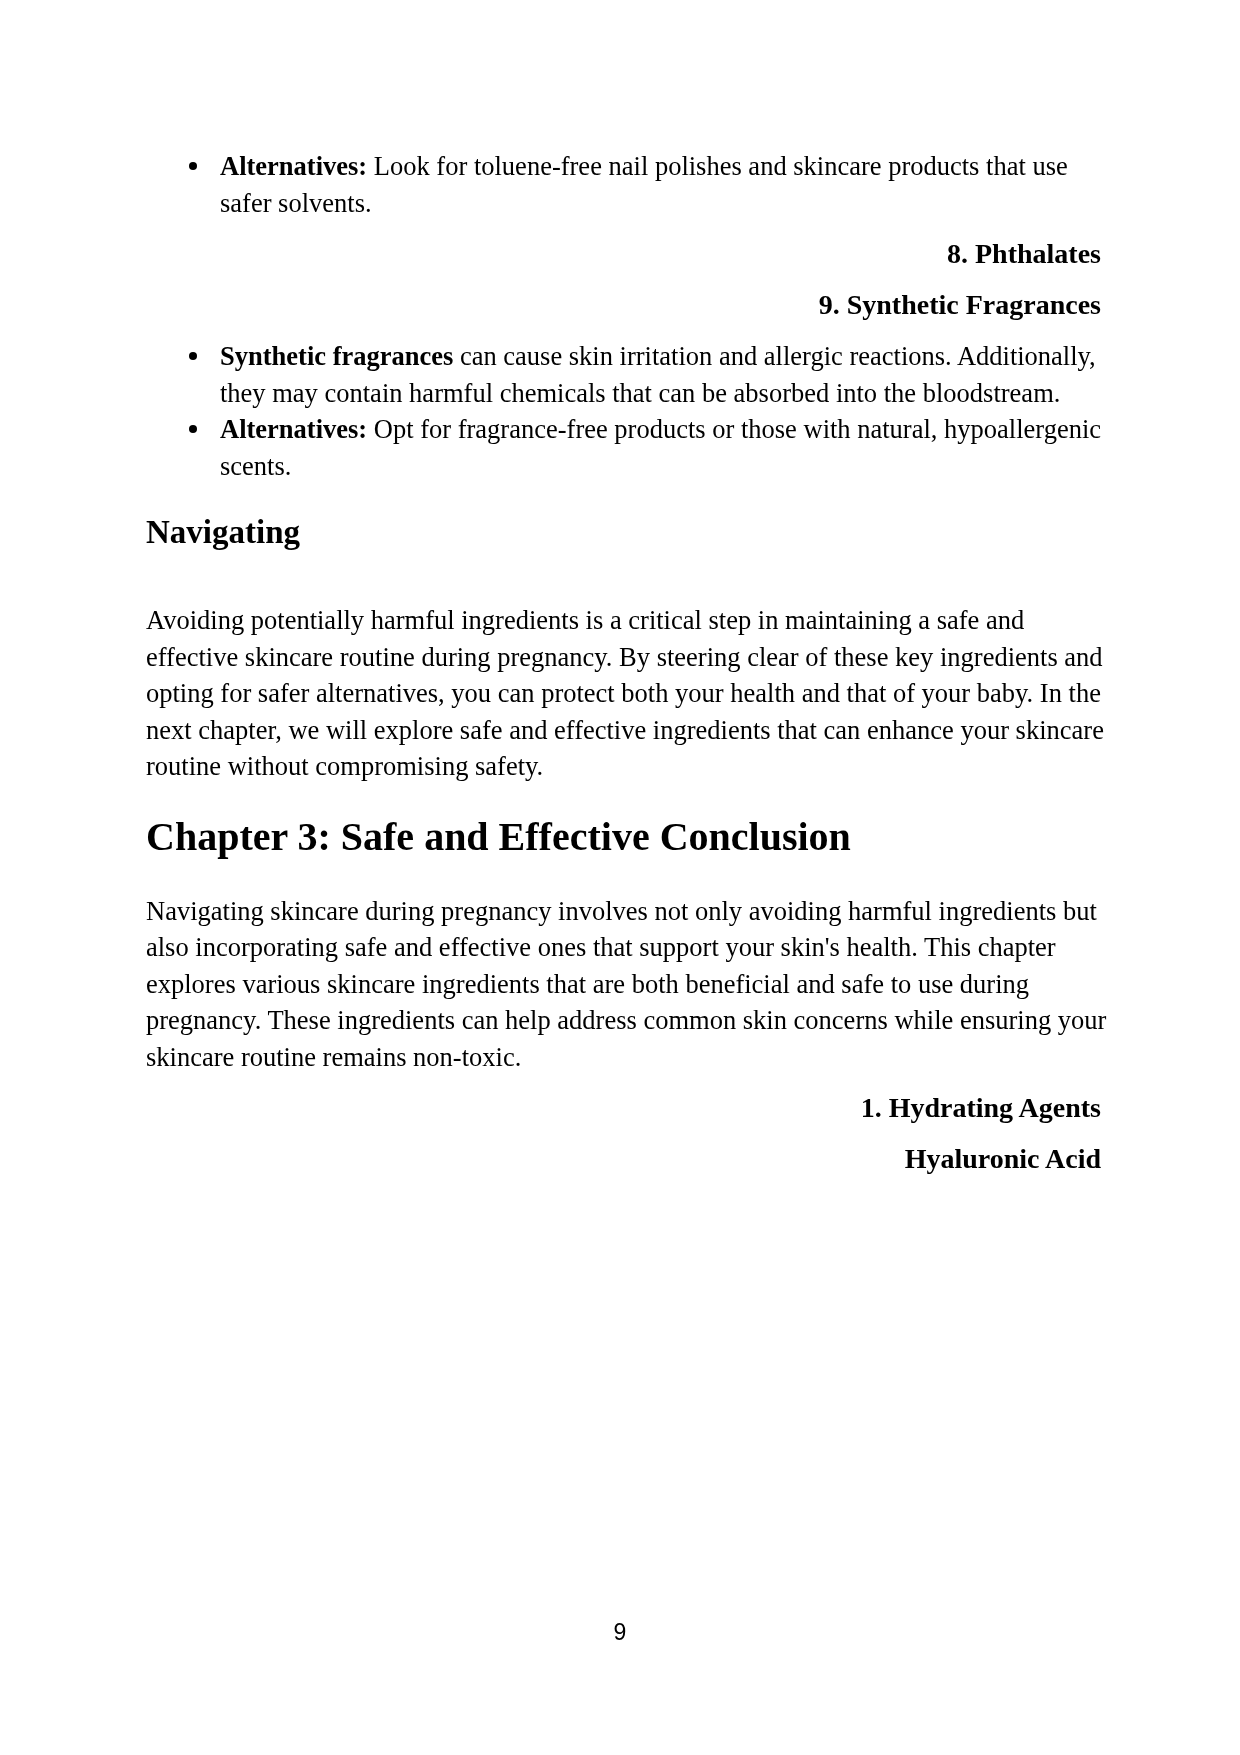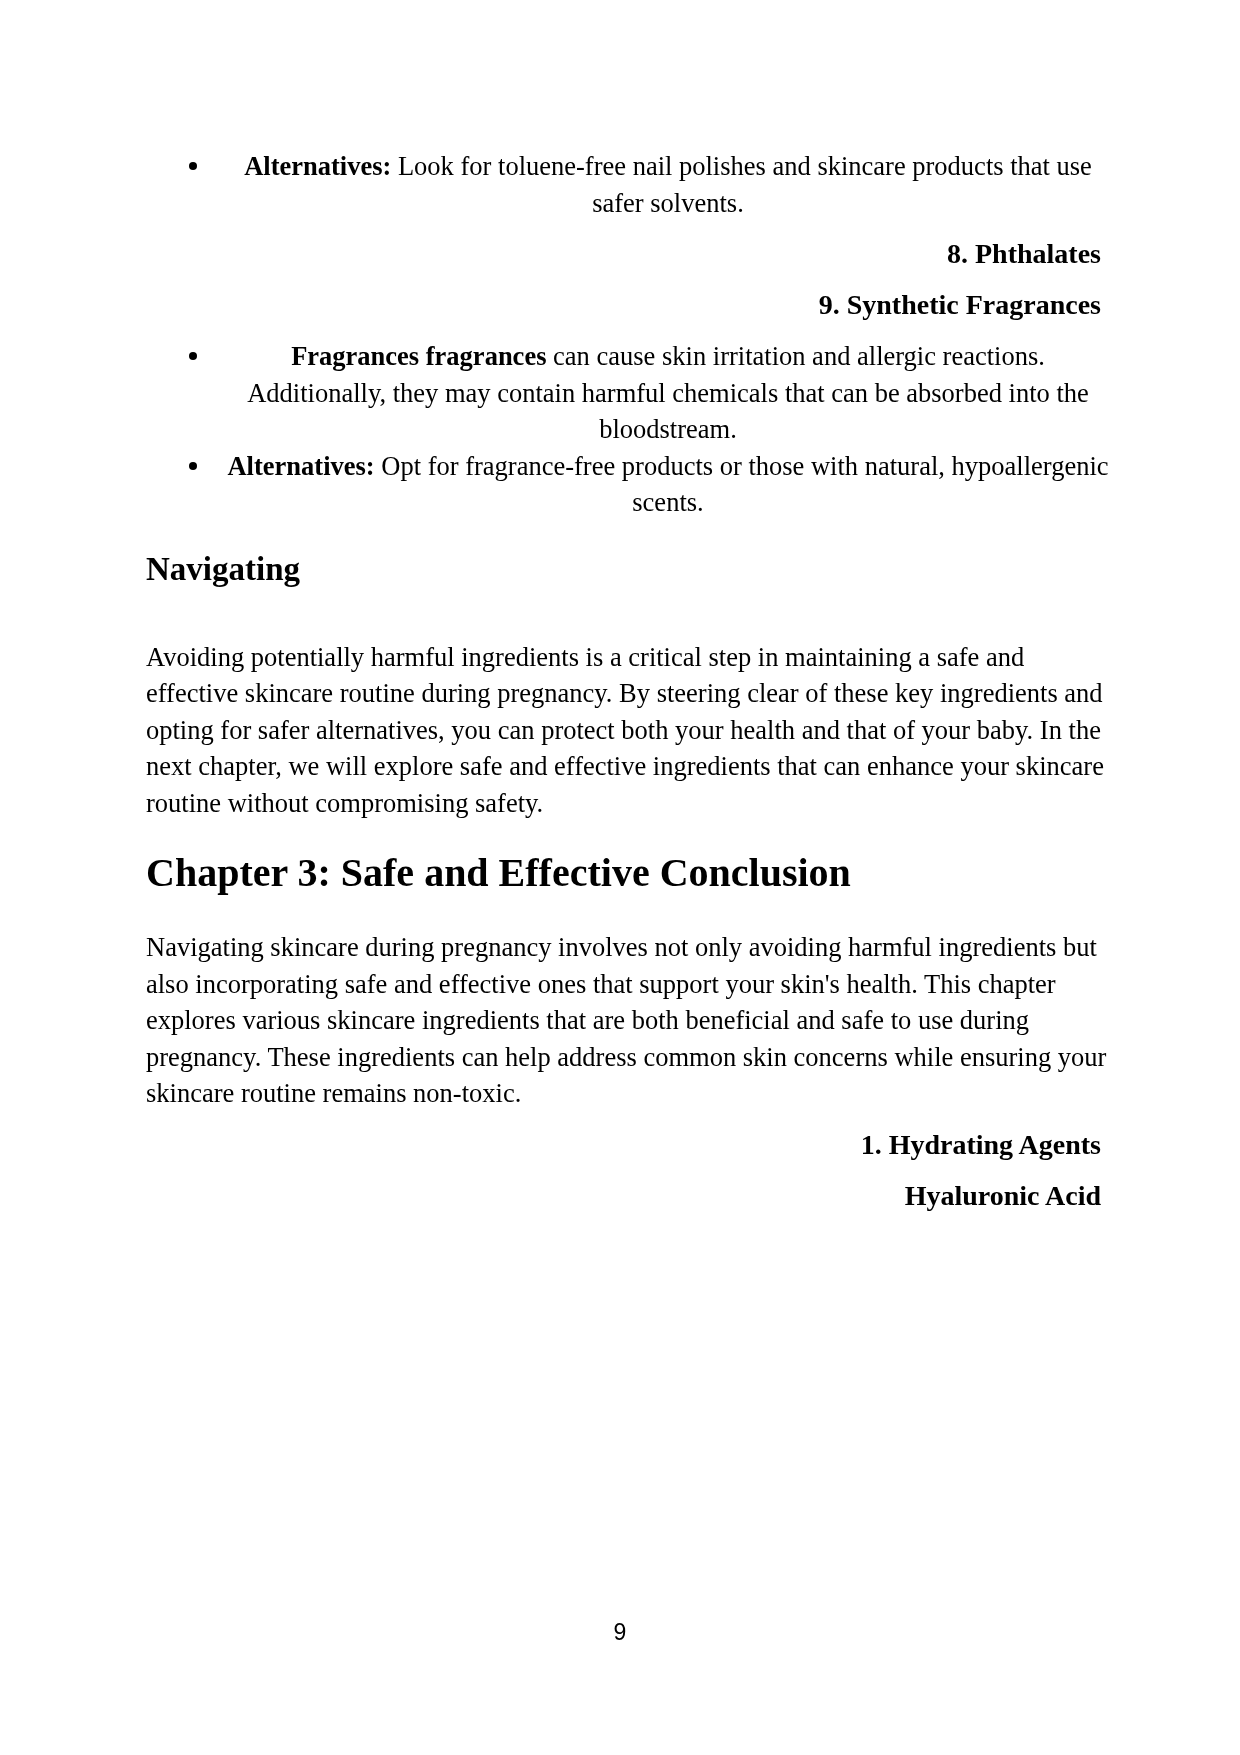--- a/index.html
+++ b/index.html
@@ -15,21 +15,21 @@
     line-height: 36.5px;
     padding: 148px 124px 0 146px;
     overflow: hidden;
   }
   p { margin: 0; }
   ul.doc-list {
     list-style: none;
     margin: 0;
     padding: 0 0 0 74px;
   }
-  ul.doc-list > li { position: relative; margin: 0; text-align: center; }
+  ul.doc-list > li { position: relative; margin: 0; }
   ul.doc-list > li::before {
     content: "";
     position: absolute;
     left: -31px;
     top: 14px;
     width: 8px;
     height: 8px;
     border-radius: 50%;
     background: #000000;
   }
@@ -85,21 +85,21 @@
 
   <h3 class="minor mt-h3-first">8. Phthalates</h3>
 
   <ul class="doc-list mt-list">
   </ul>
 
   <h3 class="minor mt-h3">9. Synthetic Fragrances</h3>
 
   <ul class="doc-list mt-list">
     <li>
-      <b>Fragrances fragrances</b><span> can cause skin irritation and allergic reactions. Additionally, they may contain harmful chemicals that can be absorbed into the bloodstream.</span>
+      <b>Synthetic fragrances</b><span> can cause skin irritation and allergic reactions. Additionally, they may contain harmful chemicals that can be absorbed into the bloodstream.</span>
     </li>
     <li>
       <b>Alternatives:</b><span> Opt for fragrance-free products or those with natural, hypoallergenic scents.</span>
     </li>
   </ul>
 
   <h2 class="major">Navigating</h2>
 
   <p class="mt-para">Avoiding potentially harmful ingredients is a critical step in maintaining a safe and effective skincare routine during pregnancy. By steering clear of these key ingredients and opting for safer alternatives, you can protect both your health and that of your baby. In the next chapter, we will explore safe and effective ingredients that can enhance your skincare routine without compromising safety.</p>
 

